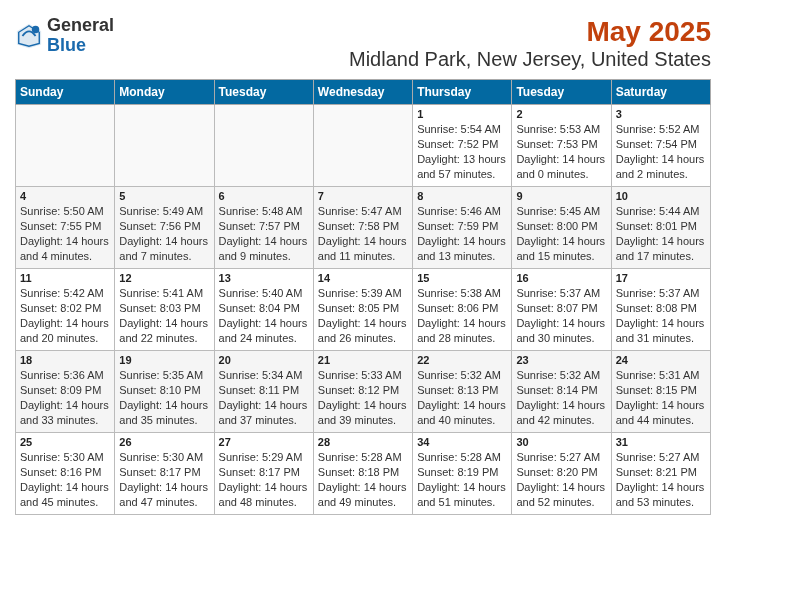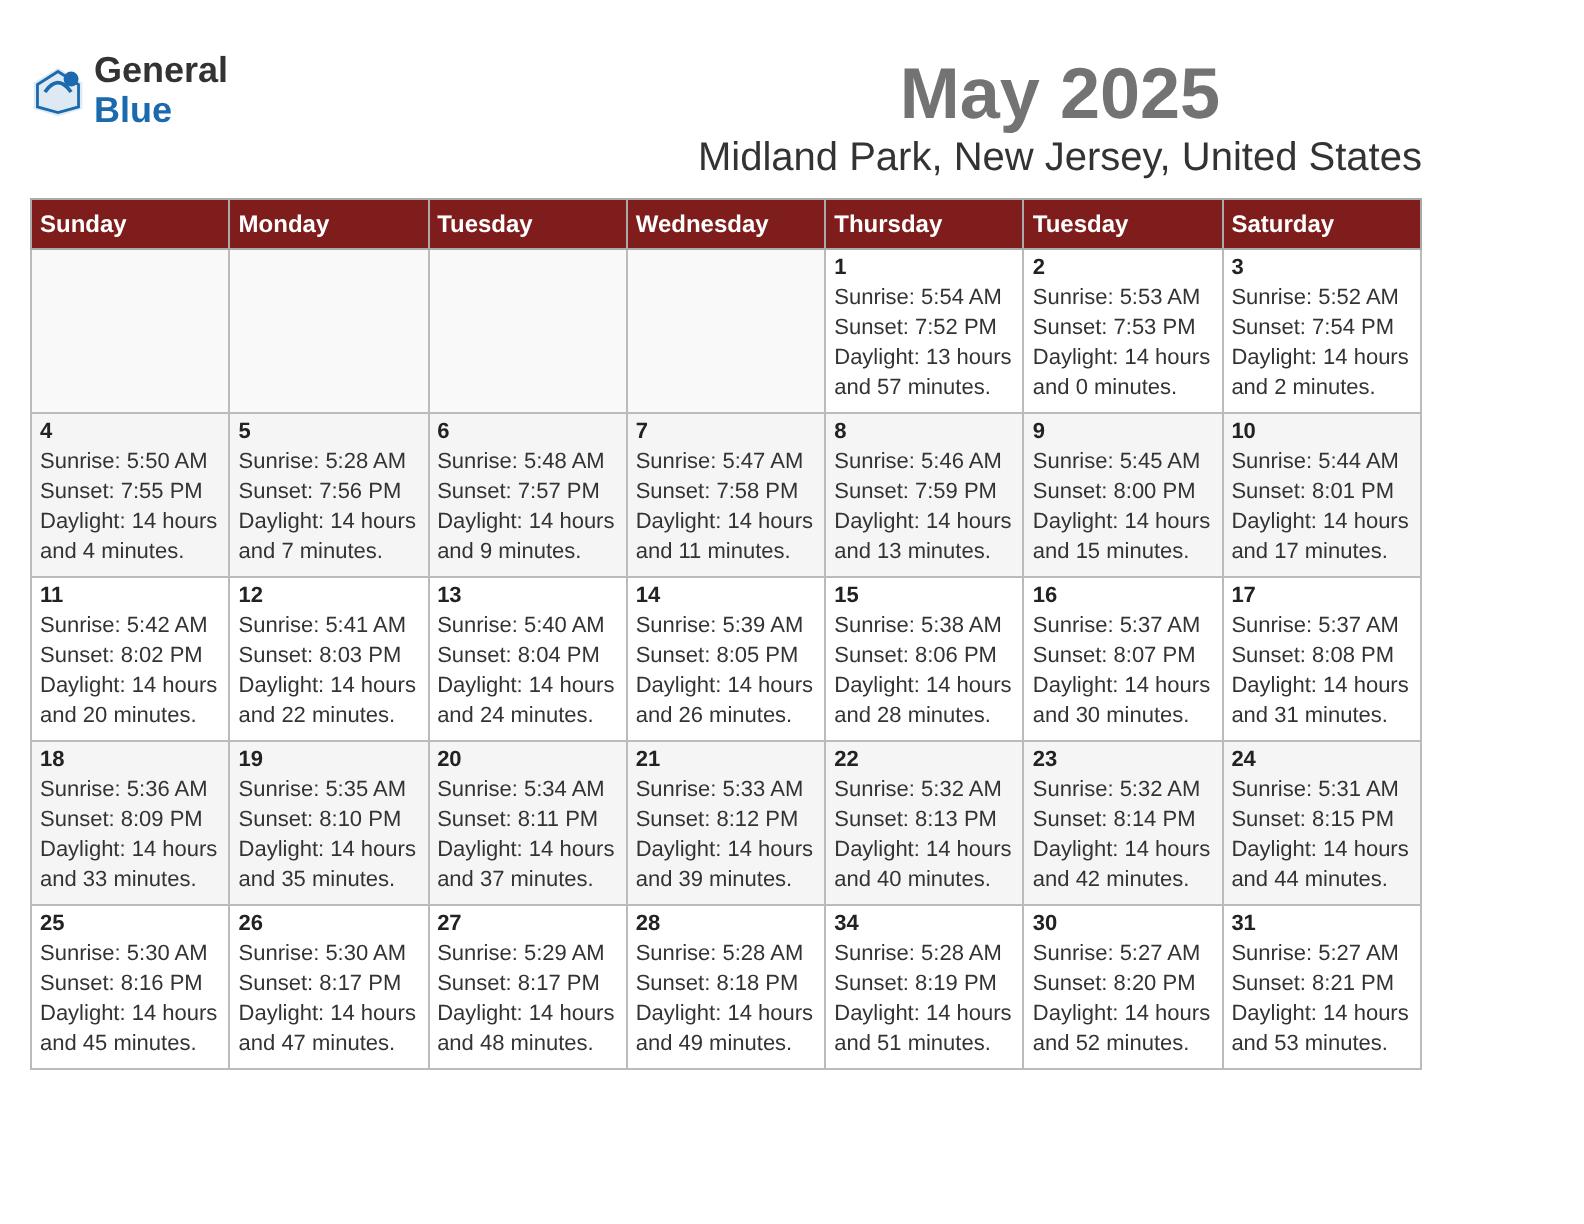--- a/index.html
+++ b/index.html
@@ -5,21 +5,21 @@
     * { box-sizing: border-box; margin: 0; padding: 0; }
     body {
       font-family: Arial, sans-serif;
       background: #fff;
       width: 792px;
       height: 612px;
       overflow: hidden;
     }
     .page {
       width: 726px;
-      padding: 26px 15px;
+      padding: 16px 15px;
     }
     .header {
       display: flex;
       justify-content: space-between;
       align-items: flex-start;
       margin-bottom: 8px;
     }
     .logo {
       display: flex;
       align-items: center;
@@ -33,36 +33,35 @@
     .logo-general { color: #333; }
     .logo-blue { color: #1a6aad; margin-top: 20px; }
     .logo-icon {
       width: 28px;
       height: 28px;
     }
     .title-block {
       text-align: right;
     }
     .main-title {
-      font-size: 36px;
+      font-size: 28px;
       font-weight: bold;
-      color: #737373;
-      text-align: center;
+      color: #c2410c;
     }
     .subtitle {
       font-size: 20px;
       color: #333;
     }
     table {
       width: 100%;
       border-collapse: collapse;
       table-layout: fixed;
     }
     thead tr th {
-      background-color: #7f1d1d;
+      background-color: #0369a1;
       color: #fff;
       font-size: 12px;
       font-weight: bold;
       padding: 5px 4px;
       text-align: left;
       border: 1px solid #aaa;
     }
     tbody tr td {
       border: 1px solid #bbb;
       vertical-align: top;
@@ -159,21 +158,21 @@
         <tr>
           <td>
             <div class="day-num">4</div>
             <div class="day-info">Sunrise: 5:50 AM
 Sunset: 7:55 PM
 Daylight: 14 hours
 and 4 minutes.</div>
           </td>
           <td>
             <div class="day-num">5</div>
-            <div class="day-info">Sunrise: 5:28 AM
+            <div class="day-info">Sunrise: 5:49 AM
 Sunset: 7:56 PM
 Daylight: 14 hours
 and 7 minutes.</div>
           </td>
           <td>
             <div class="day-num">6</div>
             <div class="day-info">Sunrise: 5:48 AM
 Sunset: 7:57 PM
 Daylight: 14 hours
 and 9 minutes.</div>

